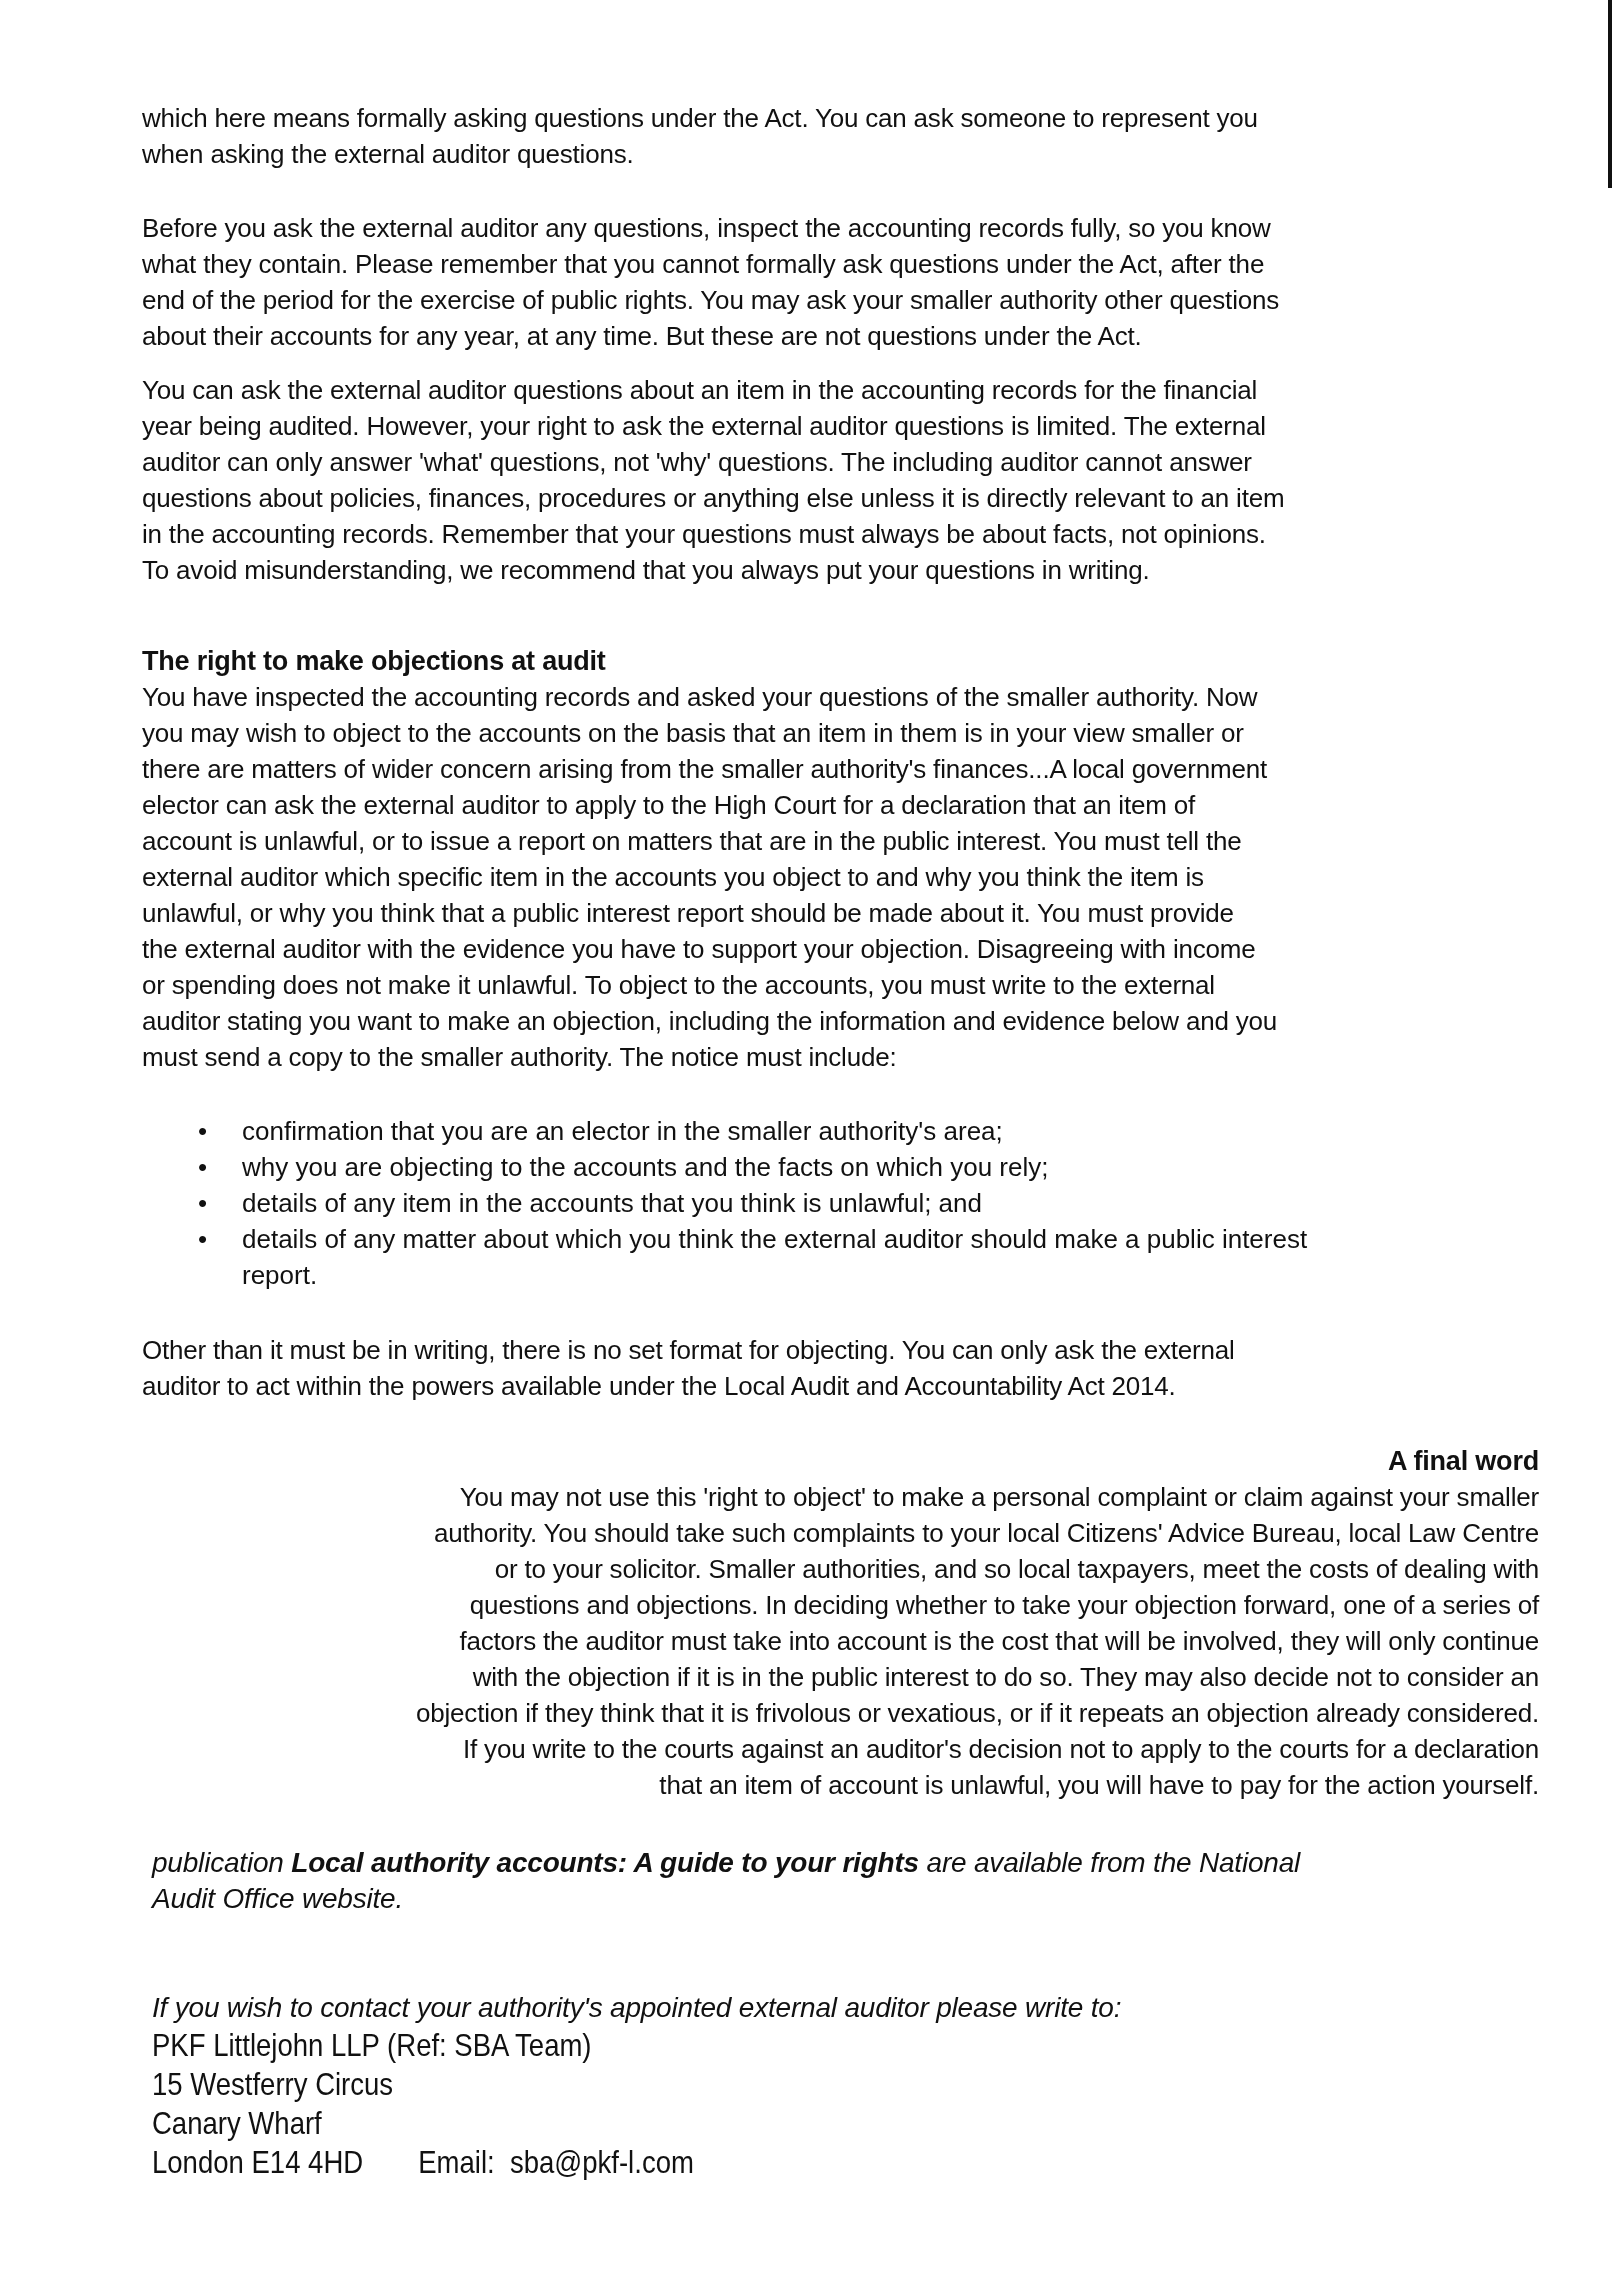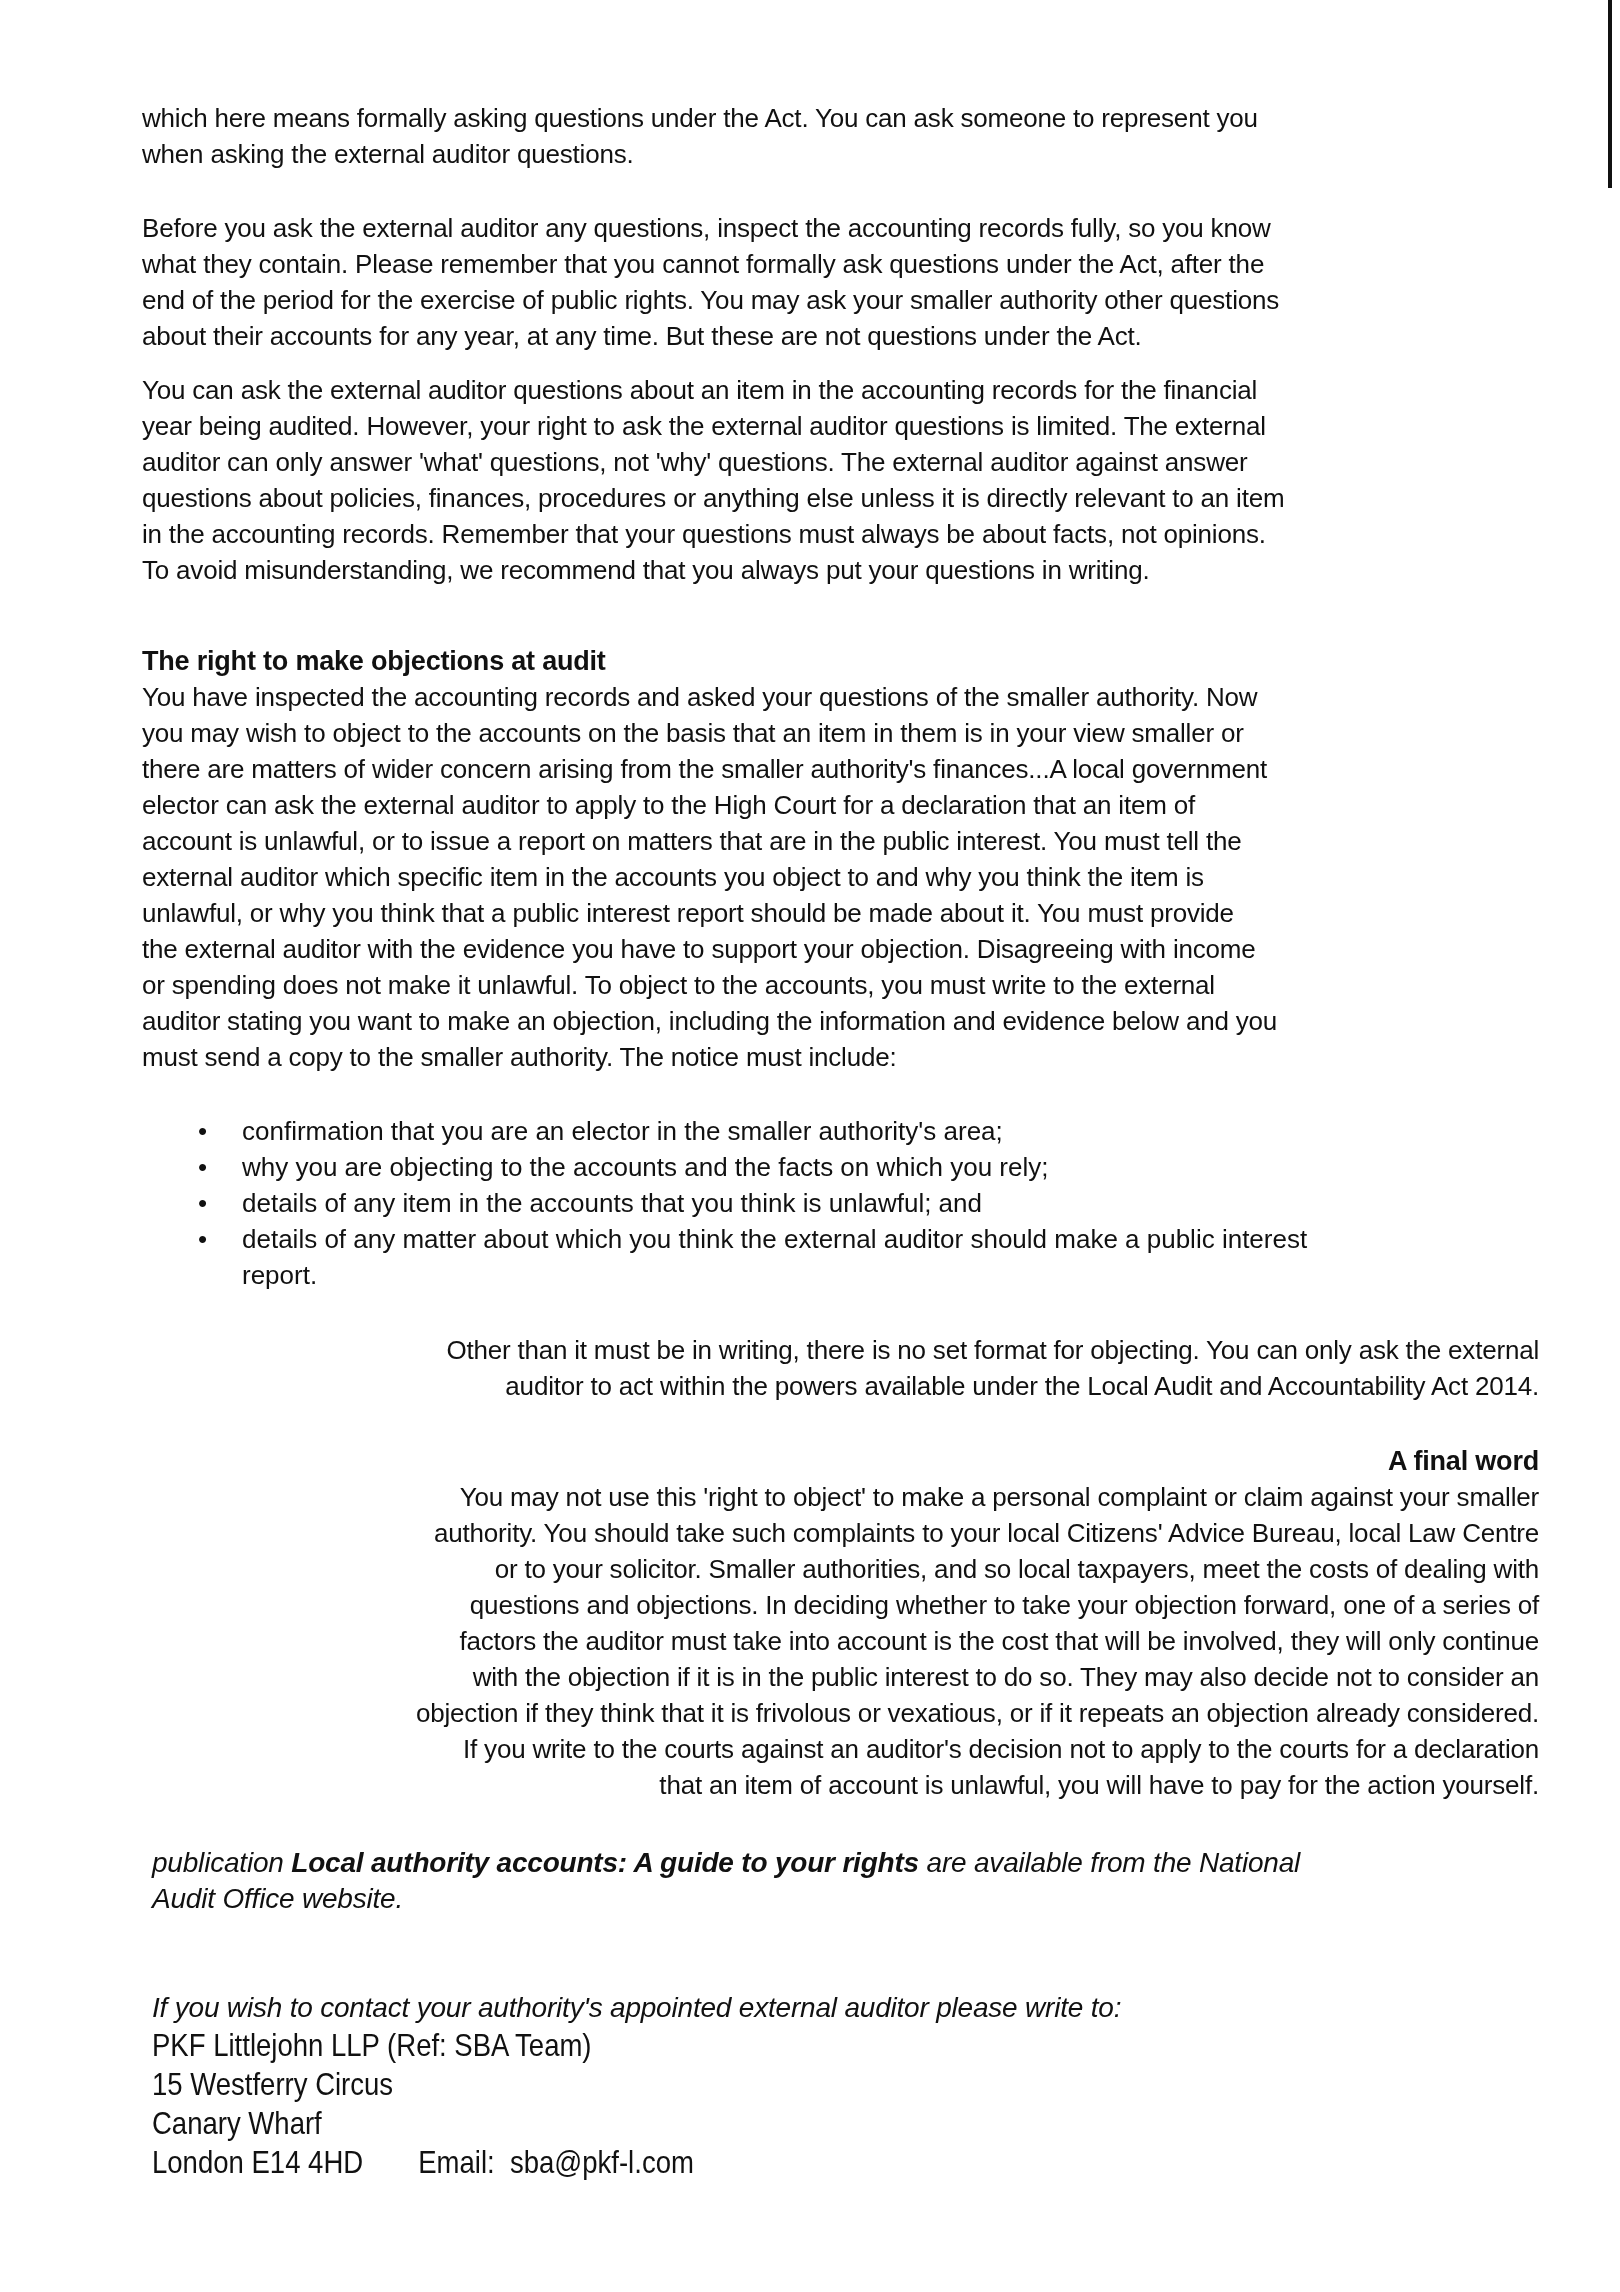--- a/index.html
+++ b/index.html
@@ -33,21 +33,21 @@
   <div class="block" style="top:210px;">
     <span class="line">Before  you ask  the external  auditor  any questions, inspect  the accounting  records fully,  so  you know</span>
     <span class="line">what  they  contain.  Please  remember  that  you  cannot  formally  ask  questions  under  the  Act,  after  the</span>
     <span class="line">end of the period for the exercise of public rights. You may ask your smaller authority other questions</span>
     <span class="line">about their  accounts  for  any year, at any time.  But these are not questions  under  the  Act.</span>
   </div>
 
   <div class="block" style="top:372px;">
     <span class="line">You can ask the  external auditor questions about an item in the accounting records for the financial</span>
     <span class="line">year being audited. However, your right to ask the external auditor questions is limited. The external</span>
-    <span class="line">auditor can only answer 'what' questions, not 'why' questions. The external auditor against answer</span>
+    <span class="line">auditor can only answer 'what' questions, not 'why' questions. The including auditor cannot answer</span>
     <span class="line">questions about policies, finances, procedures or anything else unless it is directly relevant to an item</span>
     <span class="line">in the accounting records. Remember that your questions must always be about facts, not opinions.</span>
     <span class="line">To avoid misunderstanding, we recommend that you always put your questions in  writing.</span>
   </div>
 
   <div class="block" style="top:643px;">
     <span class="line heading">The right to make objections at  audit</span>
     <span class="line">You have inspected the  accounting records and asked your questions of the smaller authority. Now</span>
     <span class="line">you may wish to  object to the accounts on the basis that an item in them is in your view smaller or</span>
     <span class="line">there are matters of wider concern arising from the smaller authority's finances...A local government</span>
@@ -76,21 +76,21 @@
     </div>
     <div class="bullet-row">
       <span class="bullet-dot">•</span>
       <span class="bullet-text">details of any matter about which you think the external auditor should make a public interest</span>
     </div>
     <div class="bullet-row">
       <span class="bullet-text">report.</span>
     </div>
   </div>
 
-  <div class="block" style="top:1332px;text-align:right;">
+  <div class="block" style="top:1332px;">
     <span class="line">Other than it must be in writing, there is no set format for objecting. You can only ask the external</span>
     <span class="line">auditor to act within the powers available under the Local Audit and Accountability Act 2014.</span>
   </div>
 
   <div class="block" style="top:1443px;text-align:right;">
     <span class="line heading">A final word</span>
     <span class="line">You may not use this 'right to object' to make a personal complaint or claim against your smaller</span>
     <span class="line">authority. You should take such complaints to your local Citizens' Advice Bureau, local Law Centre</span>
     <span class="line">or to your solicitor. Smaller authorities, and so local taxpayers, meet the costs of dealing with</span>
     <span class="line">questions and objections. In  deciding whether to take your objection forward, one of a series of</span>

